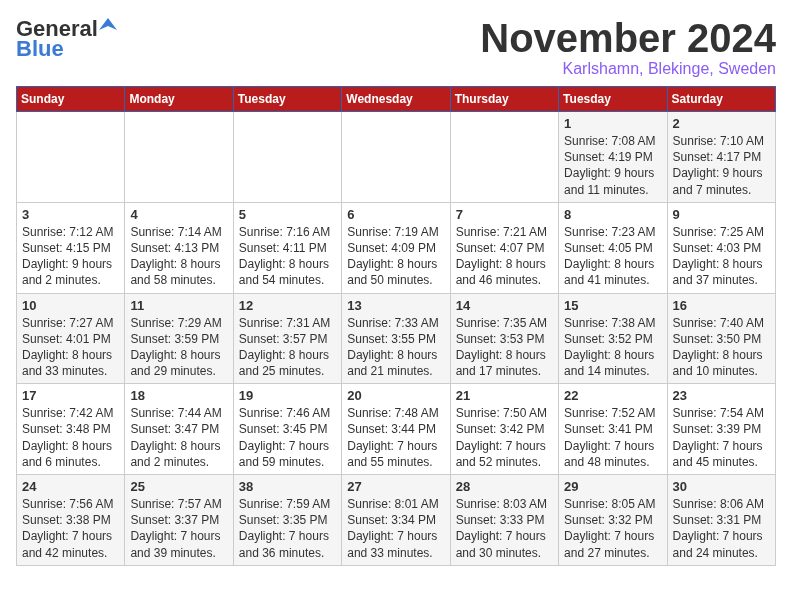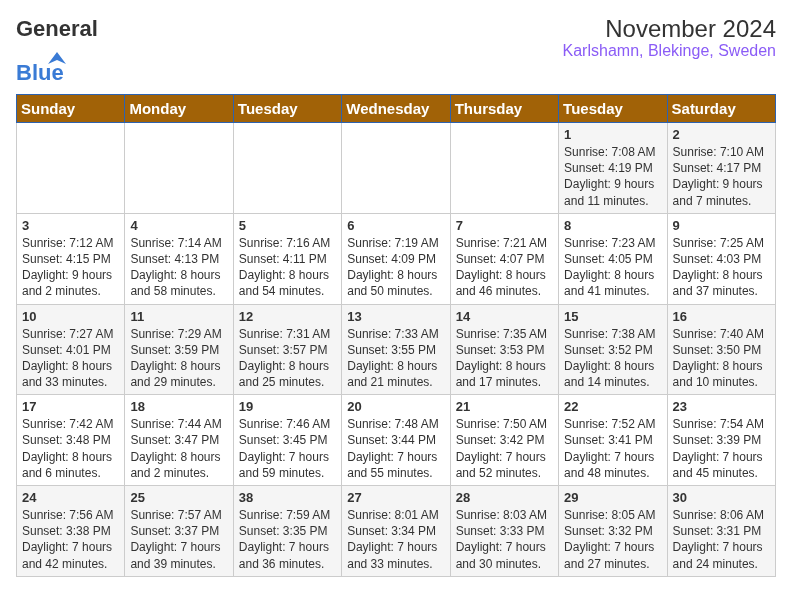--- a/index.html
+++ b/index.html
@@ -16,46 +16,45 @@
       justify-content: space-between;
       margin-bottom: 8px;
     }
     .logo {
       display: flex;
       flex-direction: column;
       align-items: flex-start;
     }
     .logo-top-line {
       display: flex;
-      align-items: center;
-      gap: 8px;
-      flex-direction: column;
+      align-items: flex-start;
+      gap: 0;
     }
     .title-block {
       text-align: right;
     }
     .month-title {
-      font-size: 24px;
-      font-weight: normal;
+      font-size: 40px;
+      font-weight: bold;
       color: #333;
       line-height: 1.1;
     }
     .location {
       font-size: 16px;
       color: #8b5cf6;
     }
     table {
       width: 100%;
       border-collapse: collapse;
       table-layout: fixed;
     }
     thead th {
-      background: #a16207;
+      background: #b91c1c;
       color: #fff;
-      font-size: 15px;
+      font-size: 12px;
       font-weight: bold;
       padding: 5px 4px;
       text-align: left;
       border: 1px solid #2c62b0;
     }
     tbody td {
       border: 1px solid #ccc;
       vertical-align: top;
       padding: 4px 5px;
       font-size: 10px;

